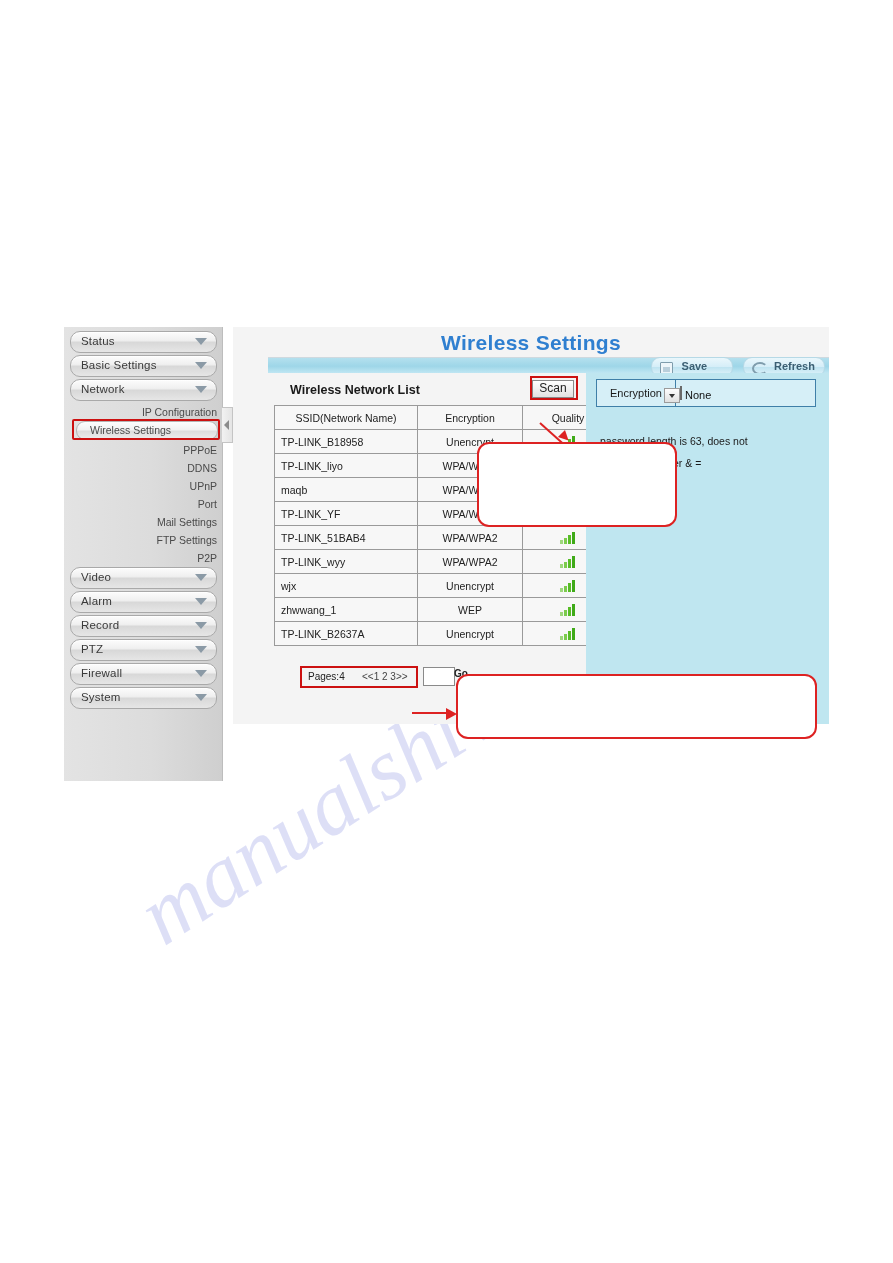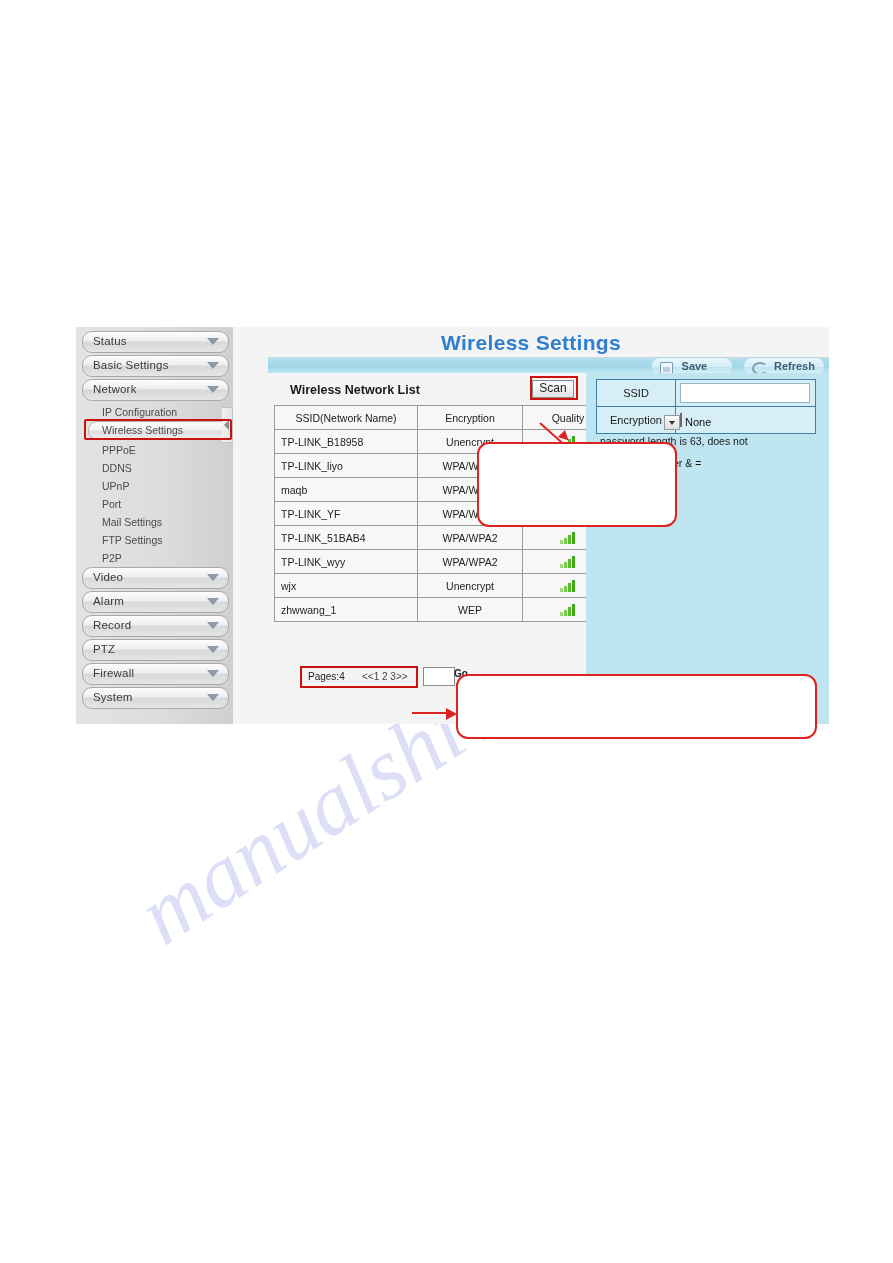--- a/index.html
+++ b/index.html
@@ -27,23 +27,24 @@
   .wm-b{left:470px;top:640px;font-size:88px;transform:rotate(-33deg);transform-origin:left top;}
 
   
   .app{
     position:absolute;left:64px;top:327px;width:765px;height:397px;
     background:#ffffff;z-index:10;
   }
 
   
   .sidebar{
-    position:absolute;left:12px;top:0;width:158px;height:397px;
+    position:absolute;left:0;top:0;width:158px;height:454px;
     background:linear-gradient(to right,#e3e3e3 0%,#dcdcdc 55%,#cfcfcf 100%);
     border-right:1px solid #bdbdbd;
+    text-align:right;
   }
   .menu-top{
     margin:4px 5px 0 6px;
   }
   .mgroup{
     position:relative;display:block;height:20px;margin:0 0 2px 0;
     border:1px solid #a9a9a9;border-radius:10px;
     background:linear-gradient(to bottom,#fcfcfc 0%,#f0f0f0 42%,#d8d8d8 52%,#e6e6e6 100%);
     box-shadow:0 1px 0 rgba(255,255,255,.8) inset;
     line-height:19px;
@@ -413,41 +414,40 @@
           <tr>
             <td>wjx</td>
             <td class="c">Unencrypt</td>
             <td class="c"><span class="bars"><i></i><i></i><i></i><i></i></span></td>
           </tr>
           <tr>
             <td>zhwwang_1</td>
             <td class="c">WEP</td>
             <td class="c"><span class="bars"><i></i><i></i><i></i><i></i></span></td>
           </tr>
+          <tr>
+            <td>TP-LINK_B2637A</td>
+            <td class="c">Unencrypt</td>
+            <td class="c"><span class="bars"><i></i><i></i><i></i><i></i></span></td>
+          </tr>
         </tbody>
           </table>
 
         <div class="pager">
           <span class="pg">Pages:4</span>
           <span class="pn">&lt;&lt;1 2 3&gt;&gt;</span>
         </div>
         <div class="pager-hl"></div>
         <input class="go-input" type="text" value="" style="">
         <span class="go-lbl">Go</span>
       </div>
 
       <div class="set-col">
         <table class="setf">
           <tbody>
-              <tr>
-            <td class="lab">SSID</td>
-            <td class="val">
-              <input class="txtin" type="text" value="" style="">
-            </td>
-          </tr>
           <tr>
             <td class="lab">Encryption</td>
             <td class="val">
               <span class="selin">
                 <span class="sv">None</span>
                 <span class="sarrow"></span>
               </span>
             </td>
           </tr>
         </tbody>

